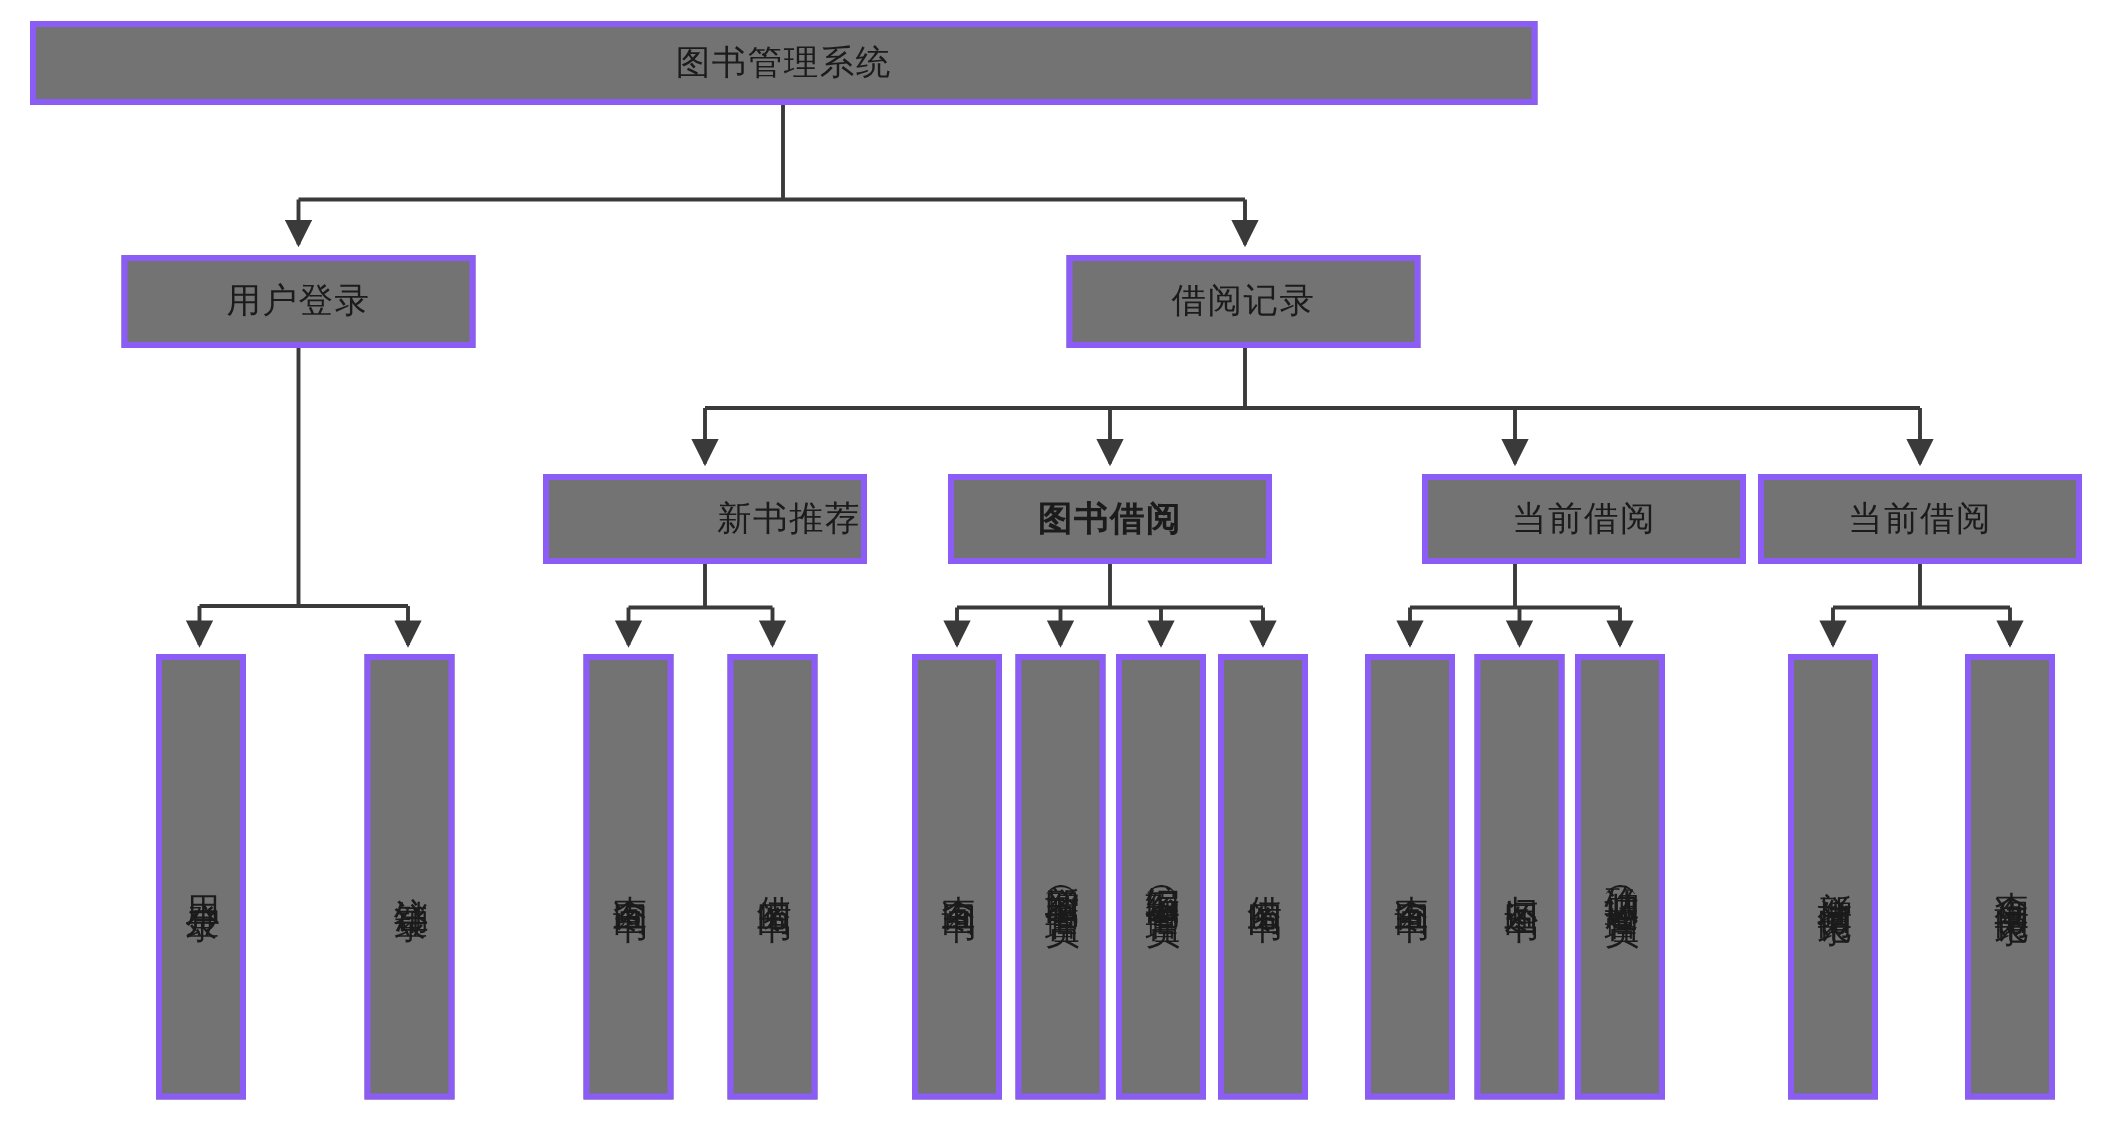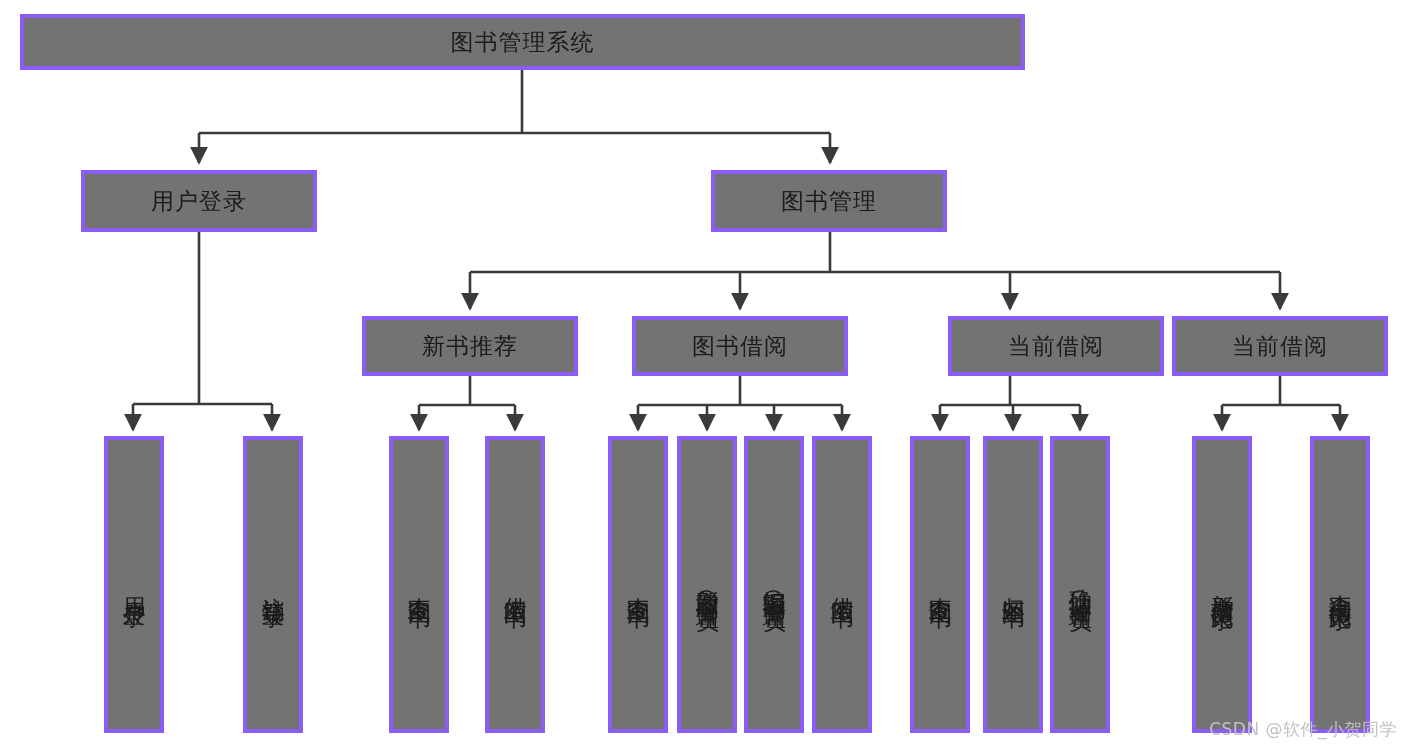--- a/index.html
+++ b/index.html
@@ -131,27 +131,27 @@
   </svg>
 
   <div class="node h root" style="left:20px; top:14px; width:1005px; height:56px;">
     <span class="lbl">图书管理系统</span>
   </div>
 
   <div class="node h" style="left:81px; top:170px; width:236px; height:62px;">
     <span class="lbl">用户登录</span>
   </div>
   <div class="node h" style="left:711px; top:170px; width:236px; height:62px;">
-    <span class="lbl">图书管理</span>
-  </div>
-
-  <div class="node h" style="left:362px; top:316px; width:216px; height:60px;">
+    <span class="lbl">借阅记录</span>
+  </div>
+
+  <div class="node h" style="left:362px; top:316px; width:216px; height:60px;justify-content:flex-end;">
     <span class="lbl">新书推荐</span>
   </div>
-  <div class="node h" style="left:632px; top:316px; width:216px; height:60px;">
+  <div class="node h" style="left:632px; top:316px; width:216px; height:60px;font-weight:bold;">
     <span class="lbl">图书借阅</span>
   </div>
   <div class="node h" style="left:902px; top:316px; width:216px; height:60px;margin-left:46px;">
     <span class="lbl">当前借阅</span>
   </div>
   <div class="node h" style="left:1172px; top:316px; width:216px; height:60px;">
     <span class="lbl">当前借阅</span>
   </div>
 
   <div class="node v" style="left:104px; top:436px; width:60px; height:297px;">
@@ -187,15 +187,14 @@
   <div class="node v" style="left:1050px; top:436px; width:60px; height:297px;">
     <span class="lbl">确认归还（管理员）</span>
   </div>
   <div class="node v" style="left:1192px; top:436px; width:60px; height:297px;">
     <span class="lbl">新增借阅记录</span>
   </div>
   <div class="node v" style="left:1310px; top:436px; width:60px; height:297px;">
     <span class="lbl">查询借阅记录</span>
   </div>
 
-  <div class="watermark">CSDN @软件_小贺同学</div>
 
 </div>
 
 </body></html>

